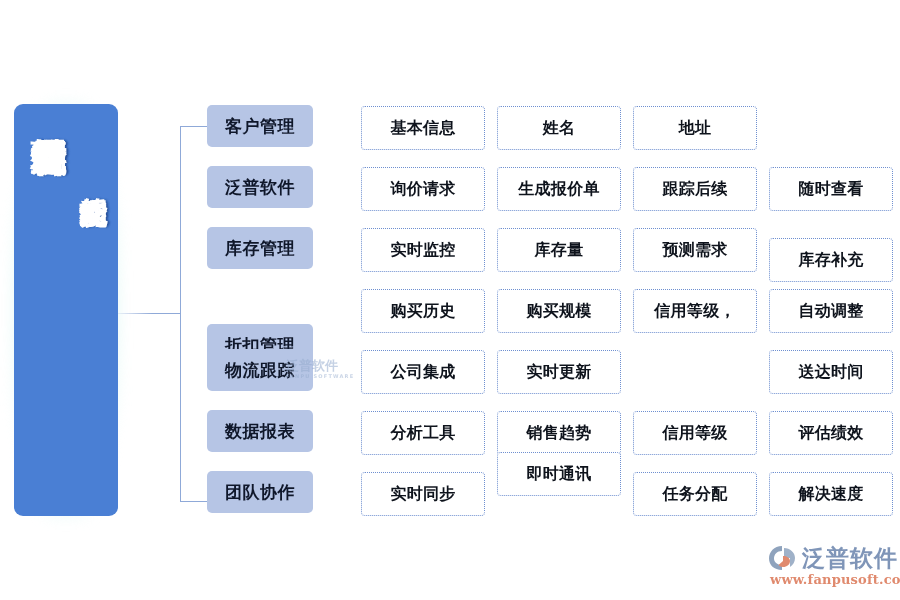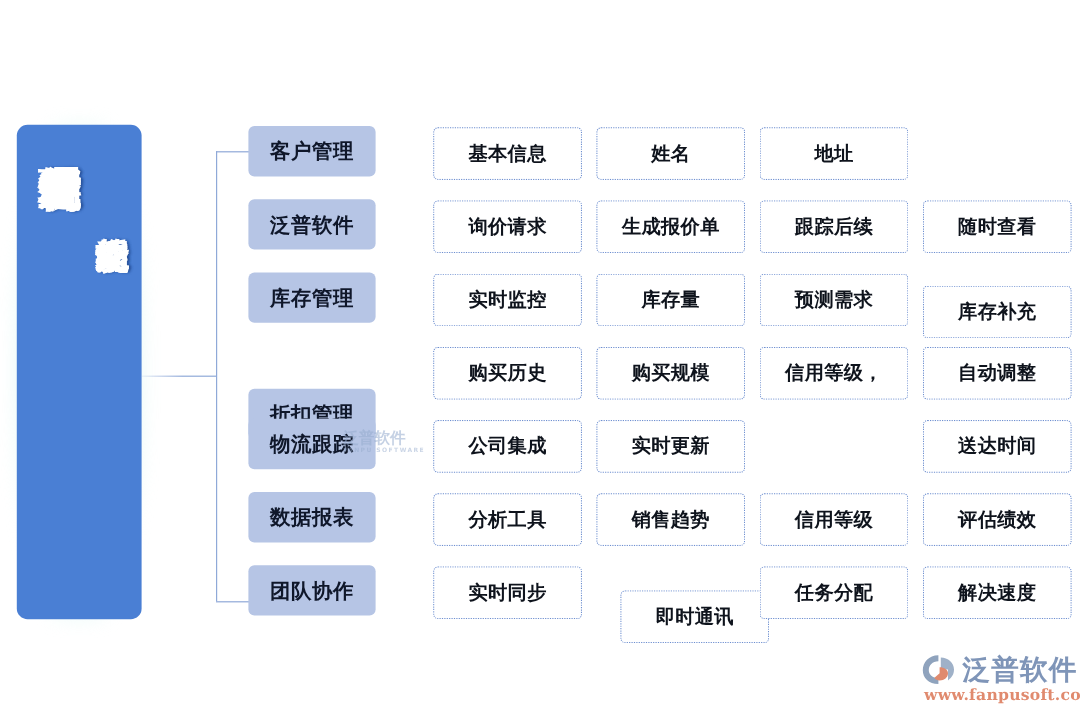--- a/index.html
+++ b/index.html
@@ -292,21 +292,21 @@
   <div class="det-box" style="left:633px; top:411px;">
     <span class="det-label">信用等级</span>
   </div>
   <div class="det-box" style="left:769px; top:411px;">
     <span class="det-label">评估绩效</span>
   </div>
 
   <div class="det-box" style="left:361px; top:472px;">
     <span class="det-label">实时同步</span>
   </div>
-  <div class="det-box" style="left:497px; top:492px;margin-left:20px;">
+  <div class="det-box" style="left:497px; top:452px;">
     <span class="det-label">即时通讯</span>
   </div>
   <div class="det-box" style="left:769px; top:472px;">
     <span class="det-label">解决速度</span>
   </div>
   <div class="det-box" style="left:633px; top:472px;">
     <span class="det-label">任务分配</span>
   </div>
 
   <div class="logo">

